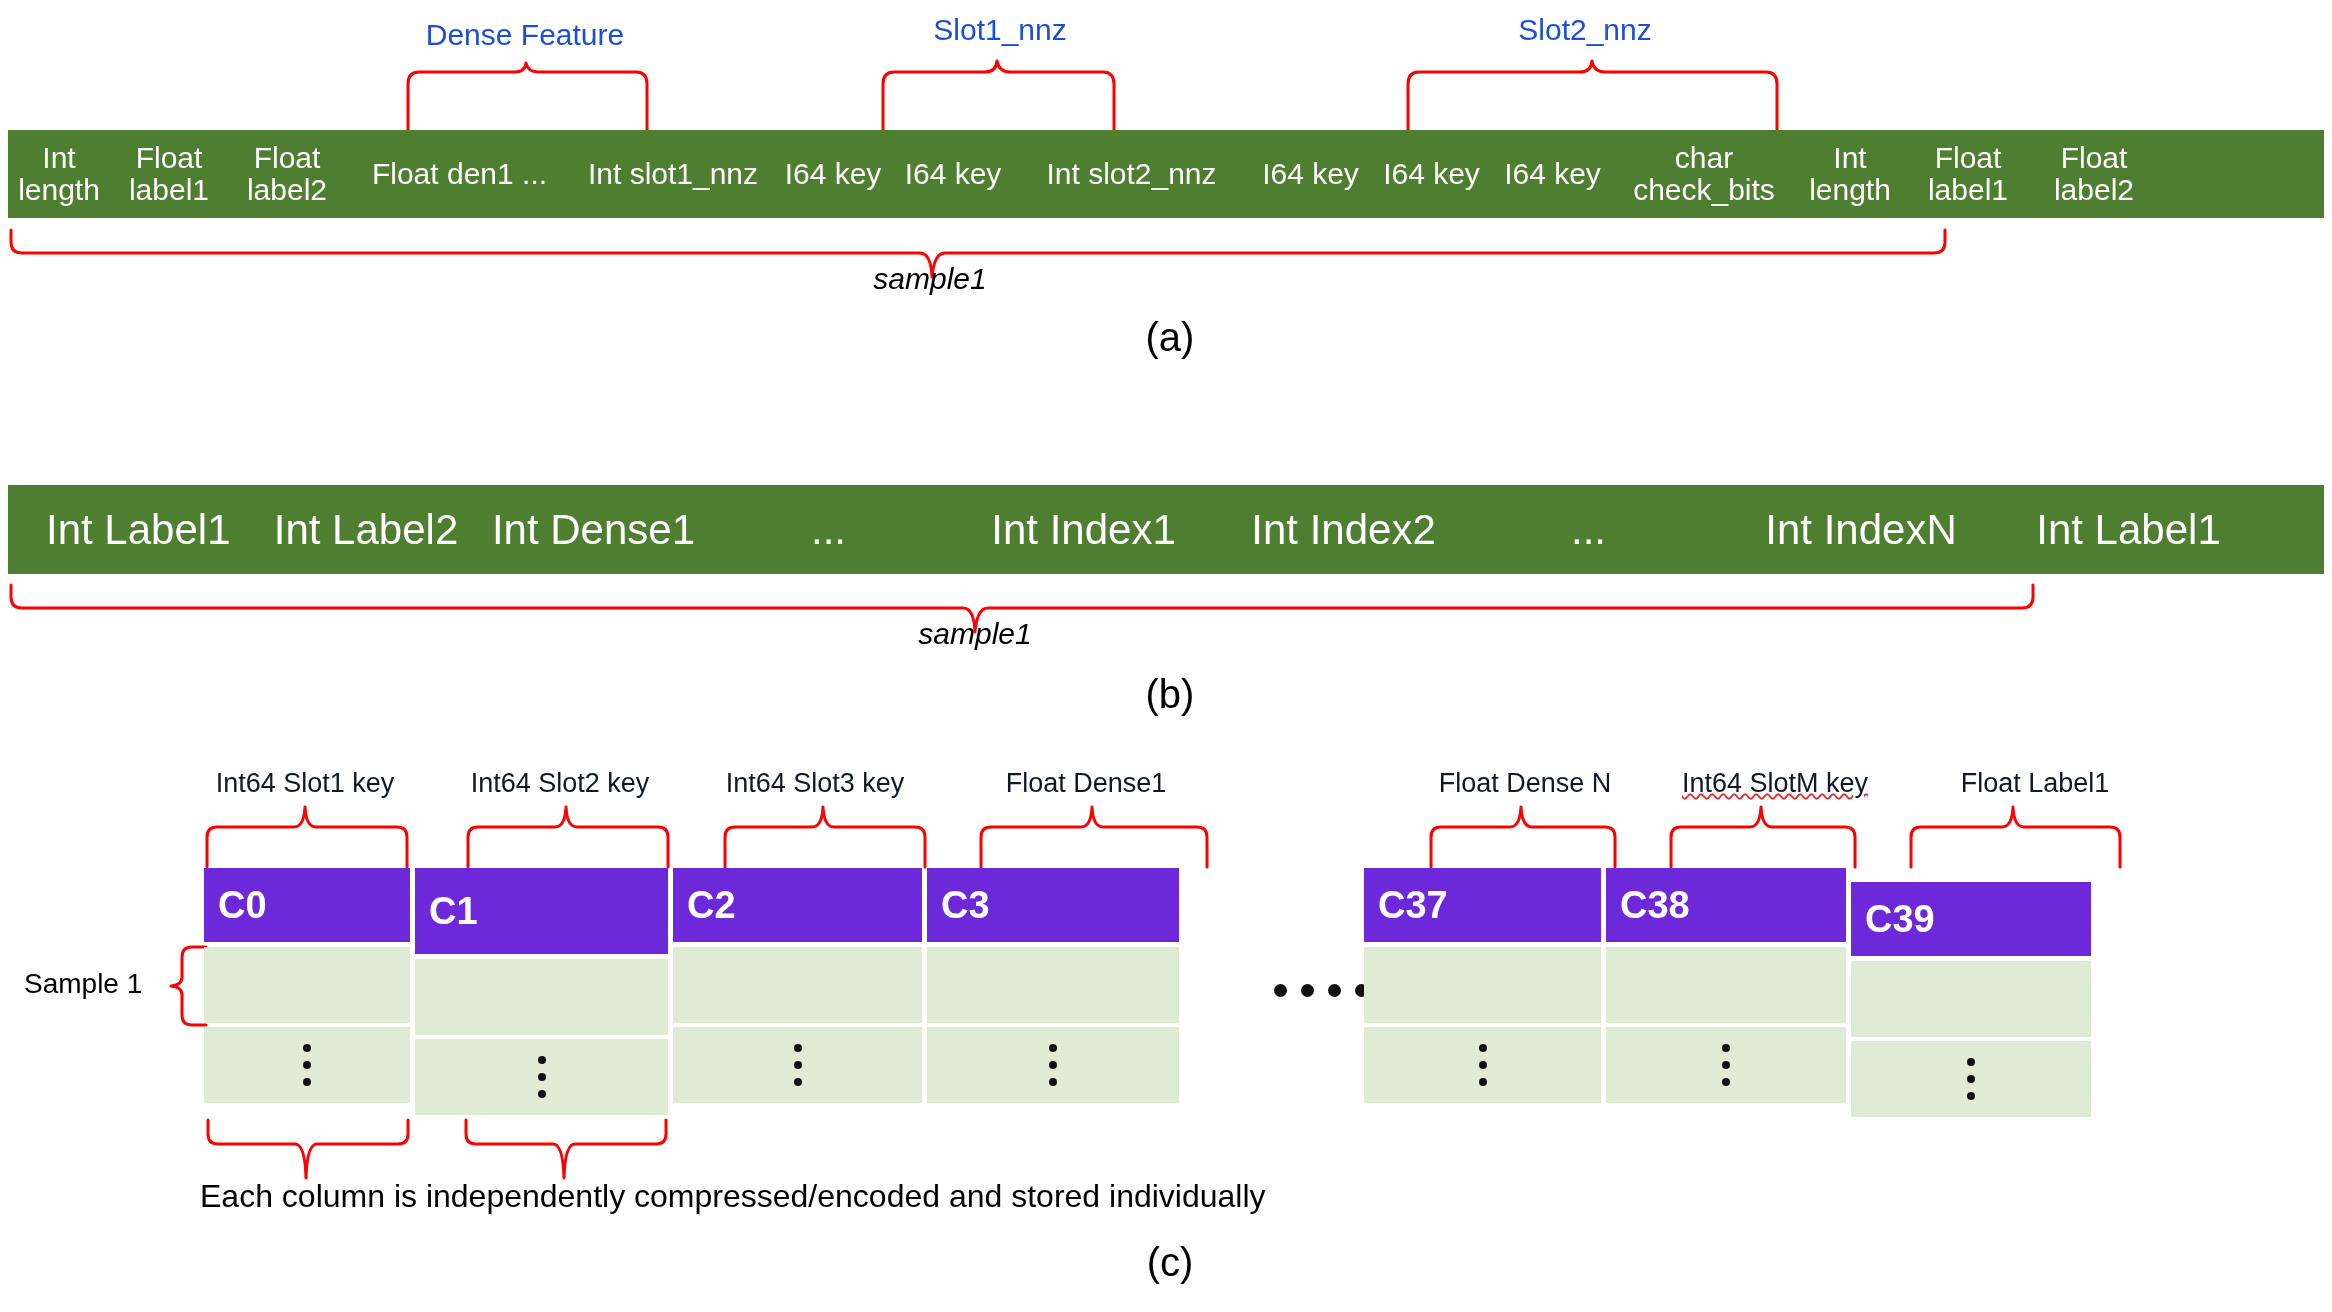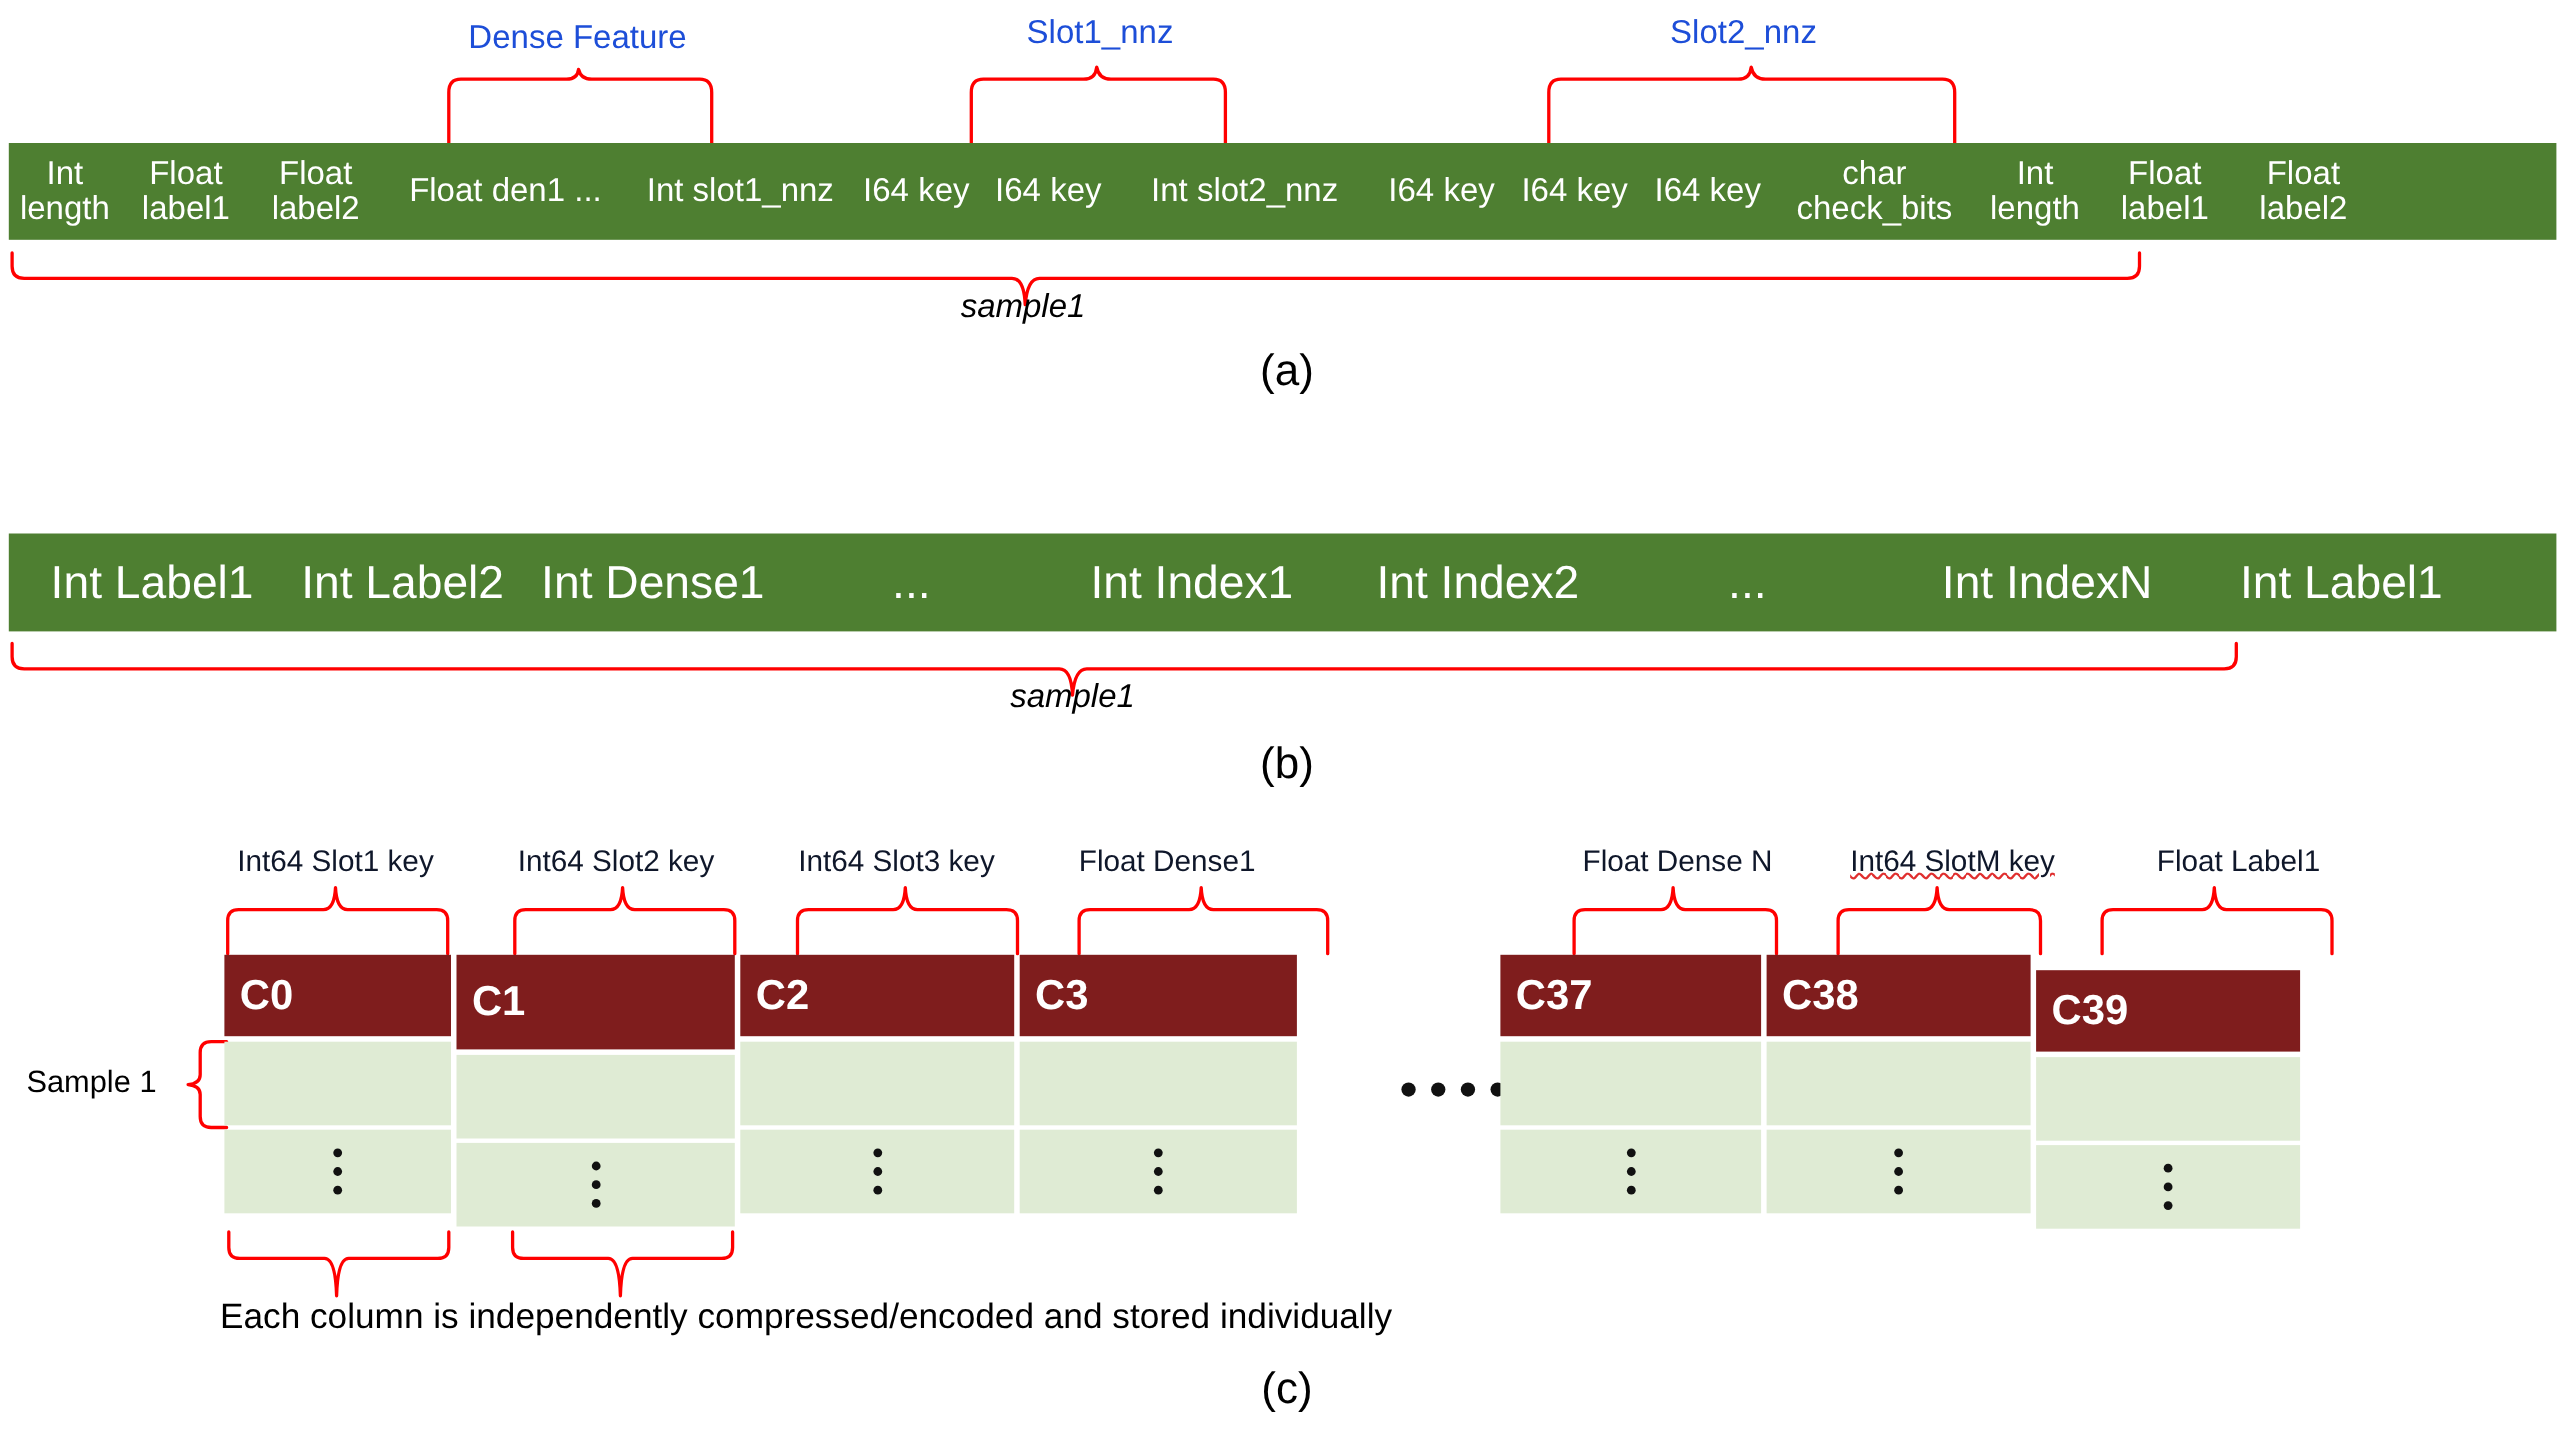--- a/index.html
+++ b/index.html
@@ -60,21 +60,21 @@
 
   
   svg.brace{position:absolute;overflow:visible;}
   svg.brace path{fill:none;stroke:#FF0000;stroke-width:3;
      stroke-linecap:round;stroke-linejoin:round;}
 
   
   .tbl{position:absolute;display:flex;}
   .tcol{display:flex;flex-direction:column;}
   .th{
-    background:#7f1d1d;color:#fff;font-weight:bold;font-size:38px;
+    background:#6d28d9;color:#fff;font-weight:bold;font-size:38px;
     display:flex;align-items:center;
     padding-left:14px;box-sizing:border-box;
   }
   .td{
     background:#DFEBD4;
     display:flex;align-items:center;justify-content:center;
     box-sizing:border-box;
   }
   .vdots{
     display:flex;flex-direction:column;gap:9px;align-items:center;
@@ -162,21 +162,21 @@
 <svg class="brace" style="left:8px;top:583px;" width="2028" height="52" viewBox="0 0 2028 52">
   <path d="M3 2 L3 14 Q3 25 14 25 L955 25 Q966 25 967 49 Q969 25 980 25 L2014 25 Q2025 25 2025 14 L2025 2"></path>
 </svg>
 <div class="cap-label" style="left:805px;top:617px;width:340px;font-size:30px;">sample1</div>
 
 <div class="panel-letter" style="left:1020px;top:672px;width:300px;">(b)</div>
 
 <div class="ctop-label" style="left:180px;top:768px;width:250px;">Int64 Slot1 key</div>
 <div class="ctop-label" style="left:435px;top:768px;width:250px;">Int64 Slot2 key</div>
 <div class="ctop-label" style="left:690px;top:768px;width:250px;">Int64 Slot3 key</div>
-<div class="ctop-label" style="left:936px;top:768px;width:250px;">Float Dense1</div>
+<div class="ctop-label" style="left:961px;top:768px;width:250px;">Float Dense1</div>
 
 <div class="ctop-label" style="left:1400px;top:768px;width:250px;">Float Dense N</div>
 <div class="ctop-label squiggle" style="left:1645px;top:768px;width:260px;">Int64 SlotM key</div>
 <div class="ctop-label" style="left:1910px;top:768px;width:250px;">Float Label1</div>
 
 <svg class="brace" style="left:204px;top:805px;" width="206" height="64" viewBox="0 0 206 64">
   <path d="M3 62 L3 32 Q3 22 13 22 L90 22 Q100 22 101 2 Q102 22 112 22 L193 22 Q203 22 203 32 L203 62"></path>
 </svg>
 <svg class="brace" style="left:465px;top:805px;" width="206" height="64" viewBox="0 0 206 64">
   <path d="M3 62 L3 32 Q3 22 13 22 L90 22 Q100 22 101 2 Q102 22 112 22 L193 22 Q203 22 203 32 L203 62"></path>

